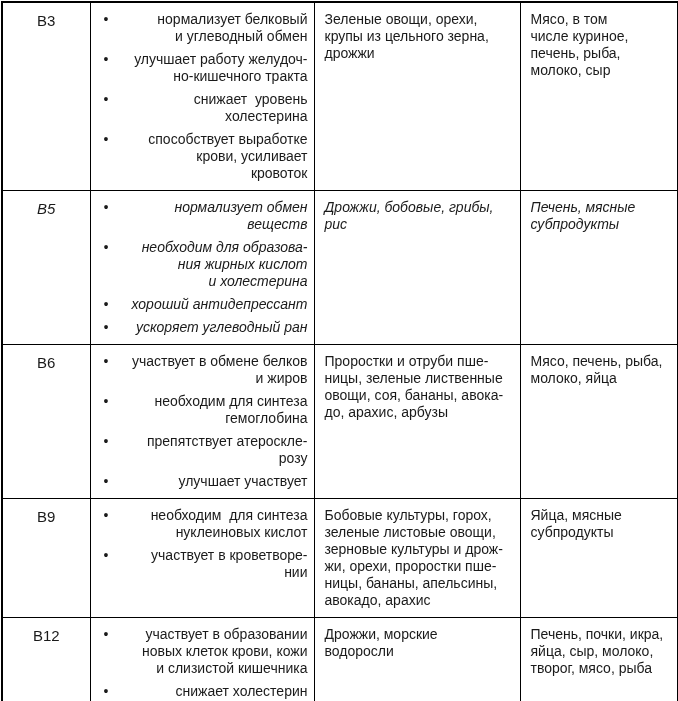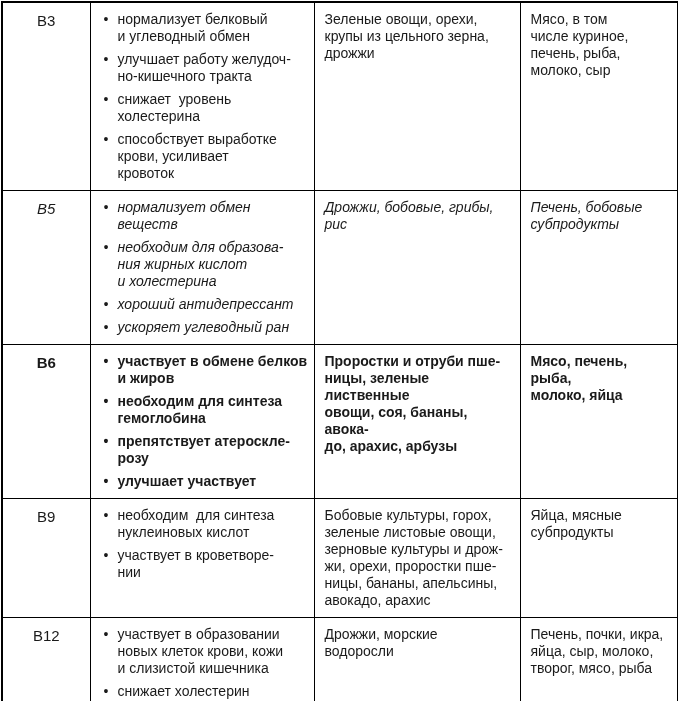--- a/index.html
+++ b/index.html
@@ -25,21 +25,21 @@
     border: 2px solid #000000;
   }
   td {
     border: 1.5px solid #000000;
     vertical-align: top;
     box-sizing: border-box;
     padding: 8px 8px 8px 10px;
   }
   tr.row-b3  td { height: 187px; }
   tr.row-b5  td { height: 151px; font-style: italic; }
-  tr.row-b6  td { height: 150px; font-weight: bold; }
+  tr.row-b6  td { height: 150px; }
   tr.row-b9  td { height: 93px; }
   tr.row-b12 td { height: 88px;  }
 
   td.vitamin-cell {
     text-align: center;
     font-size: 15px;
     padding-top: 9px;
     padding-left: 4px;
     padding-right: 4px;
   }
@@ -60,20 +60,21 @@
     text-align: left;
   }
   .pre {
     white-space: pre-wrap;
     display: block;
   }
   .bullet-text {
     white-space: pre-wrap;
     display: block;
     flex: 1 1 auto;
+    text-align: right;
   }
 </style>
 </head>
 <body>
 
 <div class="page">
   <table class="vitamins">
     <colgroup>
       <col style="width:88px">
       <col style="width:224px">
@@ -145,21 +146,21 @@
           <div class="bullet-item">
             <span class="bullet-dot">•</span>
             <span class="bullet-text">ускоряет углеводный ран</span>
           </div>
         </td>
         <td>
           <span class="pre">Дрожжи, бобовые, грибы,
 рис</span>
         </td>
         <td>
-          <span class="pre">Печень, бобовые
+          <span class="pre">Печень, мясные
 субпродукты</span>
         </td>
       </tr>
 
       <tr class="row-b6">
         <td class="vitamin-cell">
           <span class="pre">В6</span>
         </td>
         <td class="functions-cell">
           <div class="bullet-item">

